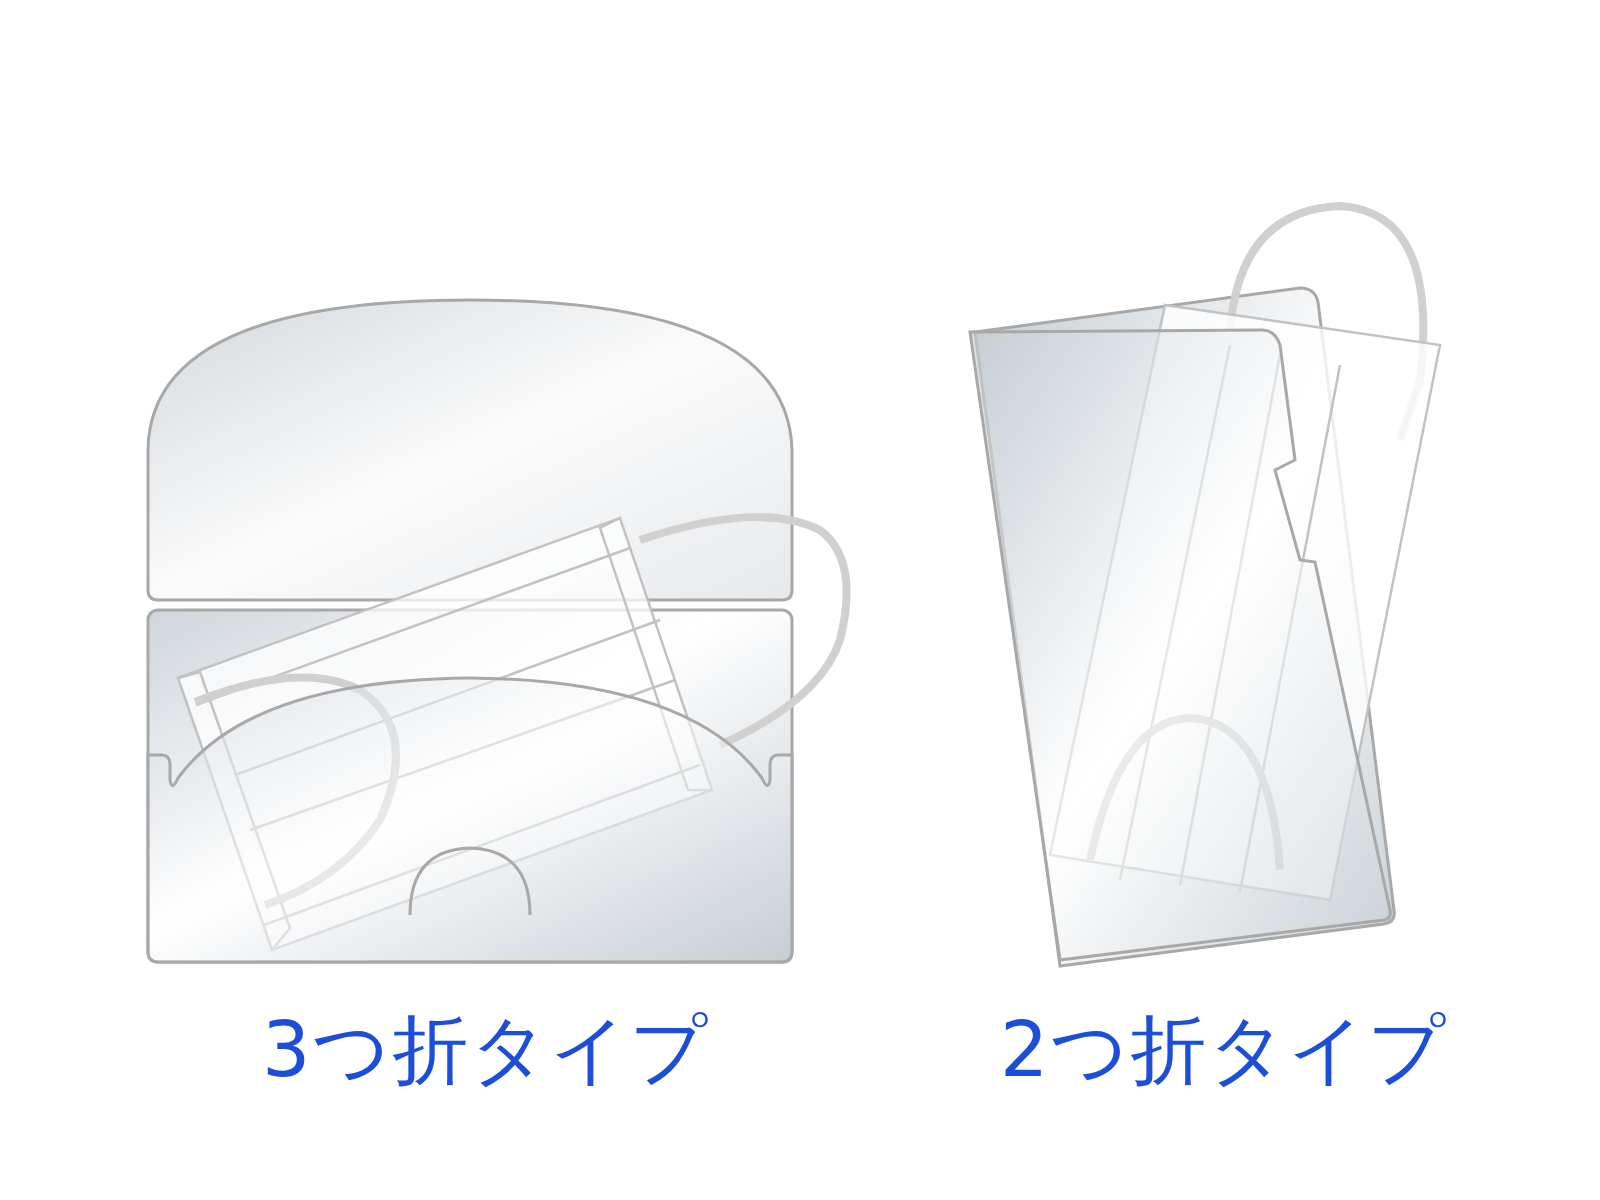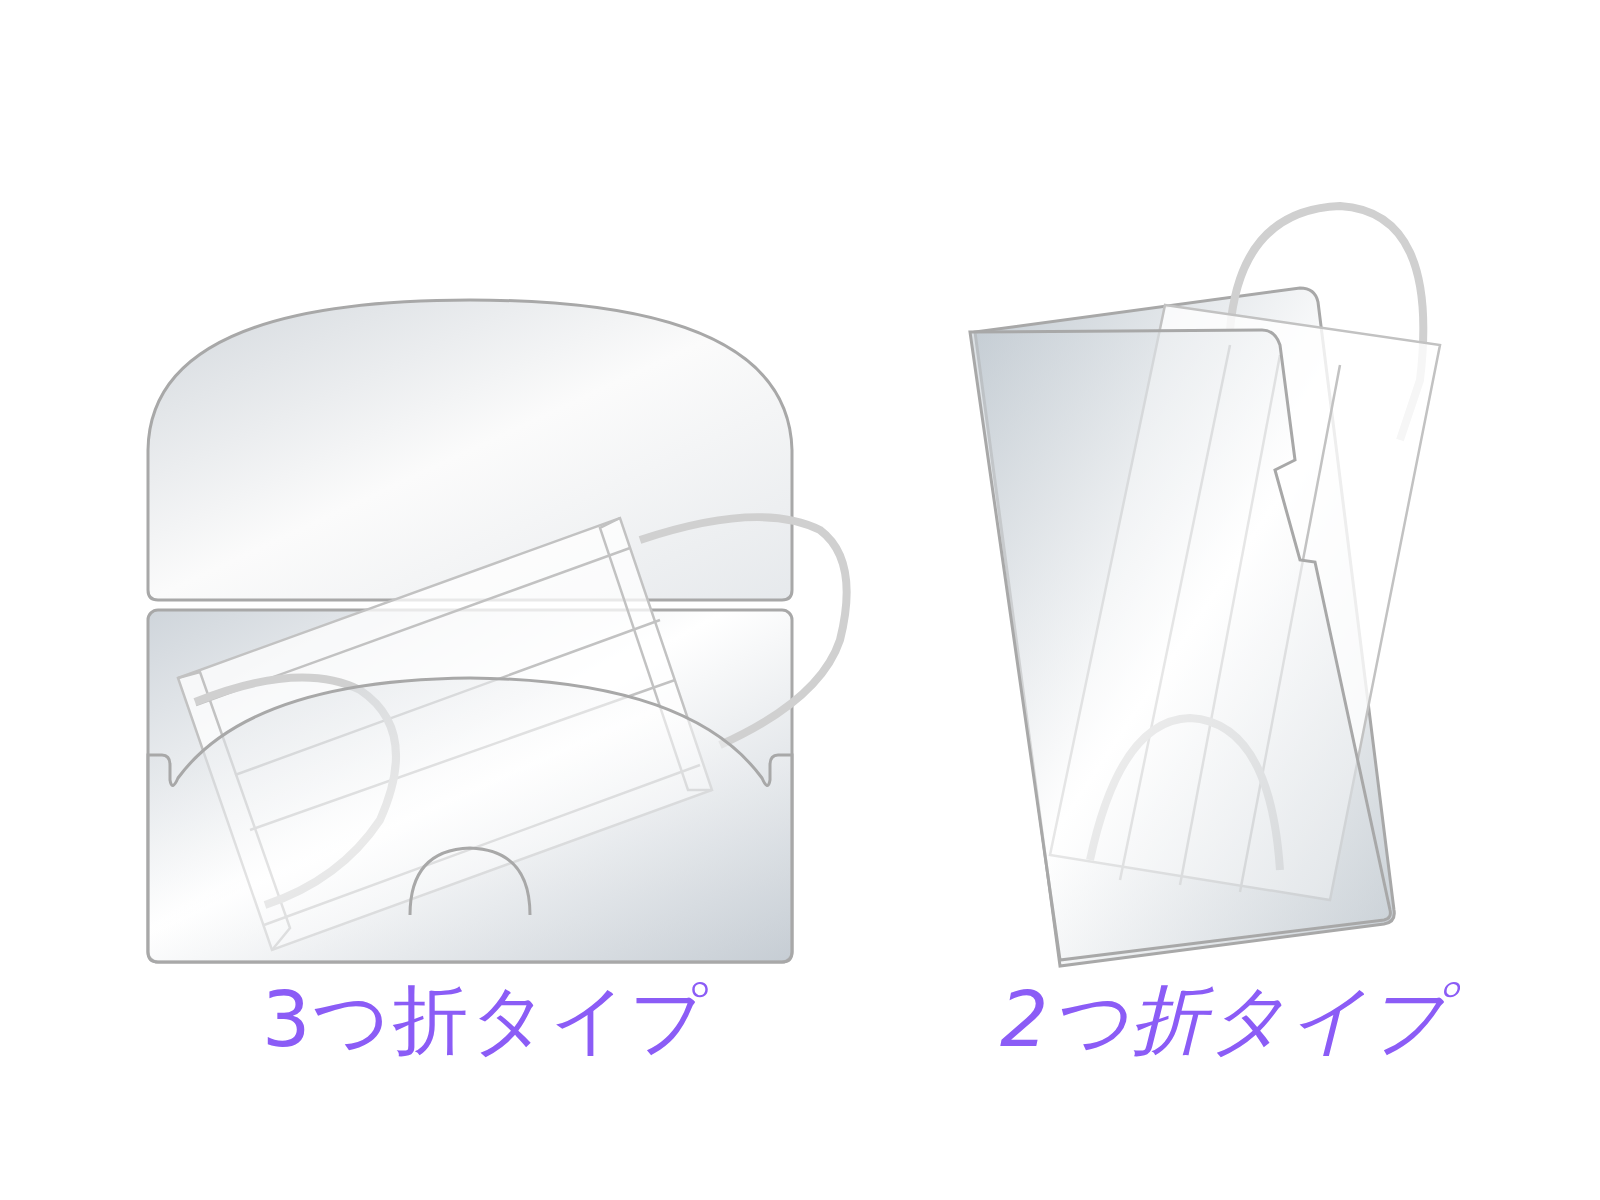--- a/index.html
+++ b/index.html
@@ -1,20 +1,20 @@
 <!DOCTYPE html>
 <html><head>
 <meta charset="utf-8">
 <style>
   html,body{margin:0;padding:0;background:#ffffff;}
   body{width:1600px;height:1200px;position:relative;overflow:hidden;font-family:"DejaVu Sans",sans-serif;}
   .illus{position:absolute;left:0;top:0;width:1600px;height:1200px;}
-  .caption{position:absolute;top:982px;font-size:76px;color:#8b5cf6;letter-spacing:2px;font-family:"DejaVu Sans",sans-serif;line-height:1;}
+  .caption{position:absolute;top:1012px;font-size:76px;color:#1d4ed8;letter-spacing:2px;font-family:"DejaVu Sans",sans-serif;line-height:1;}
   .cap-left{left:262px;}
-  .cap-right{left:1000px;font-style:italic;}
+  .cap-right{left:1000px;}
 </style>
 </head>
 <body>
 
 <svg class="illus" viewBox="0 0 1600 1200" xmlns="http://www.w3.org/2000/svg">
   <defs>
     <linearGradient id="gL" x1="0" y1="0" x2="1" y2="1">
       <stop offset="0" stop-color="#cfd5db"></stop>
       <stop offset="0.45" stop-color="#ffffff"></stop>
       <stop offset="1" stop-color="#c6cdd4"></stop>

